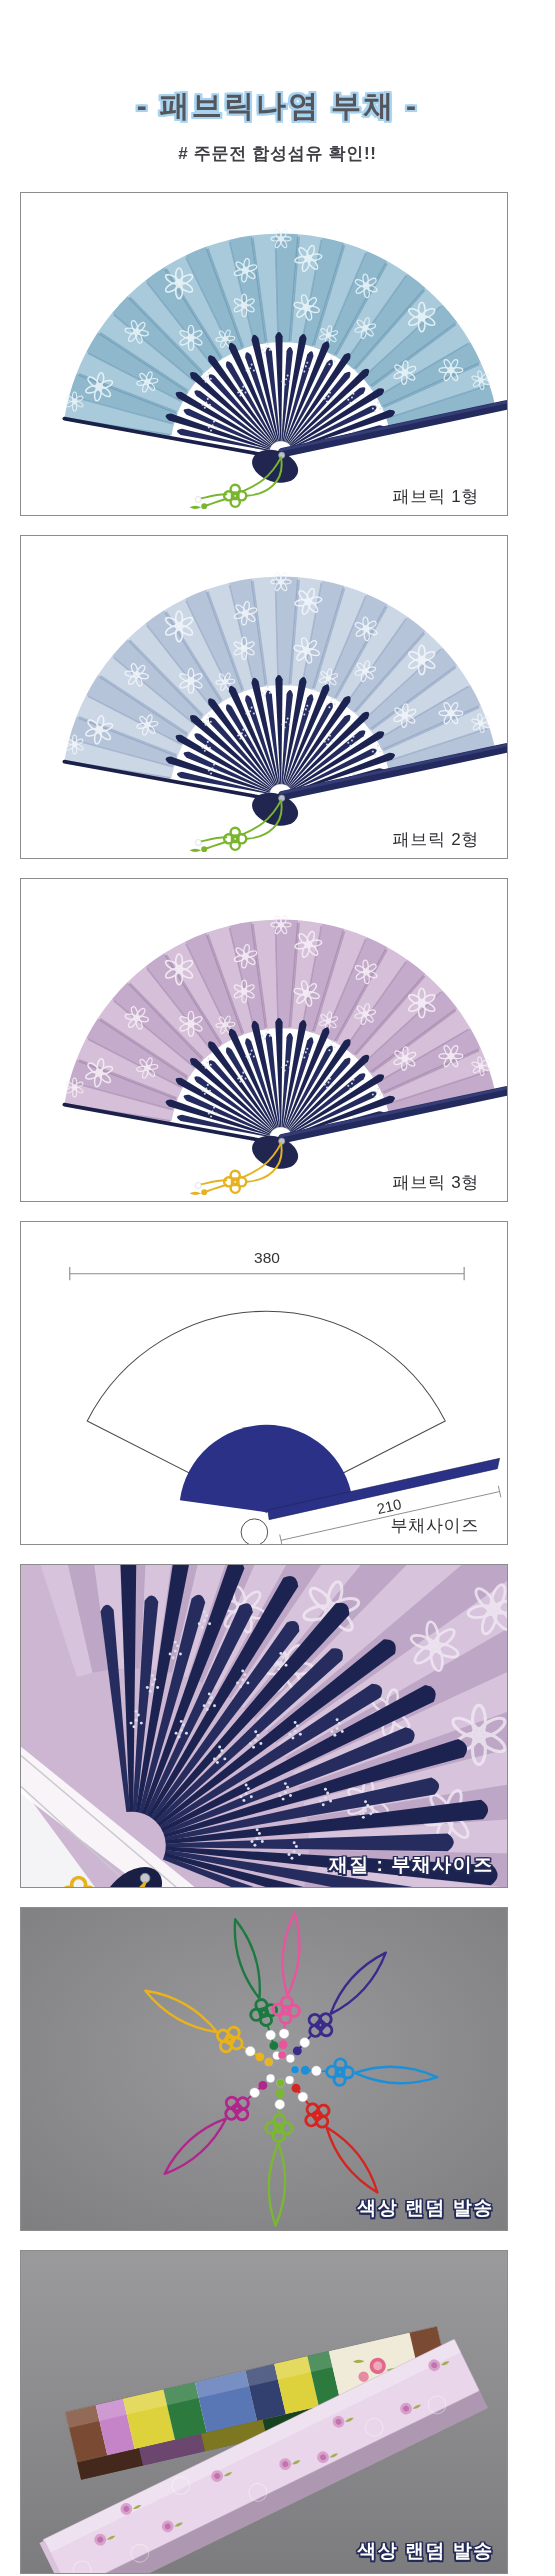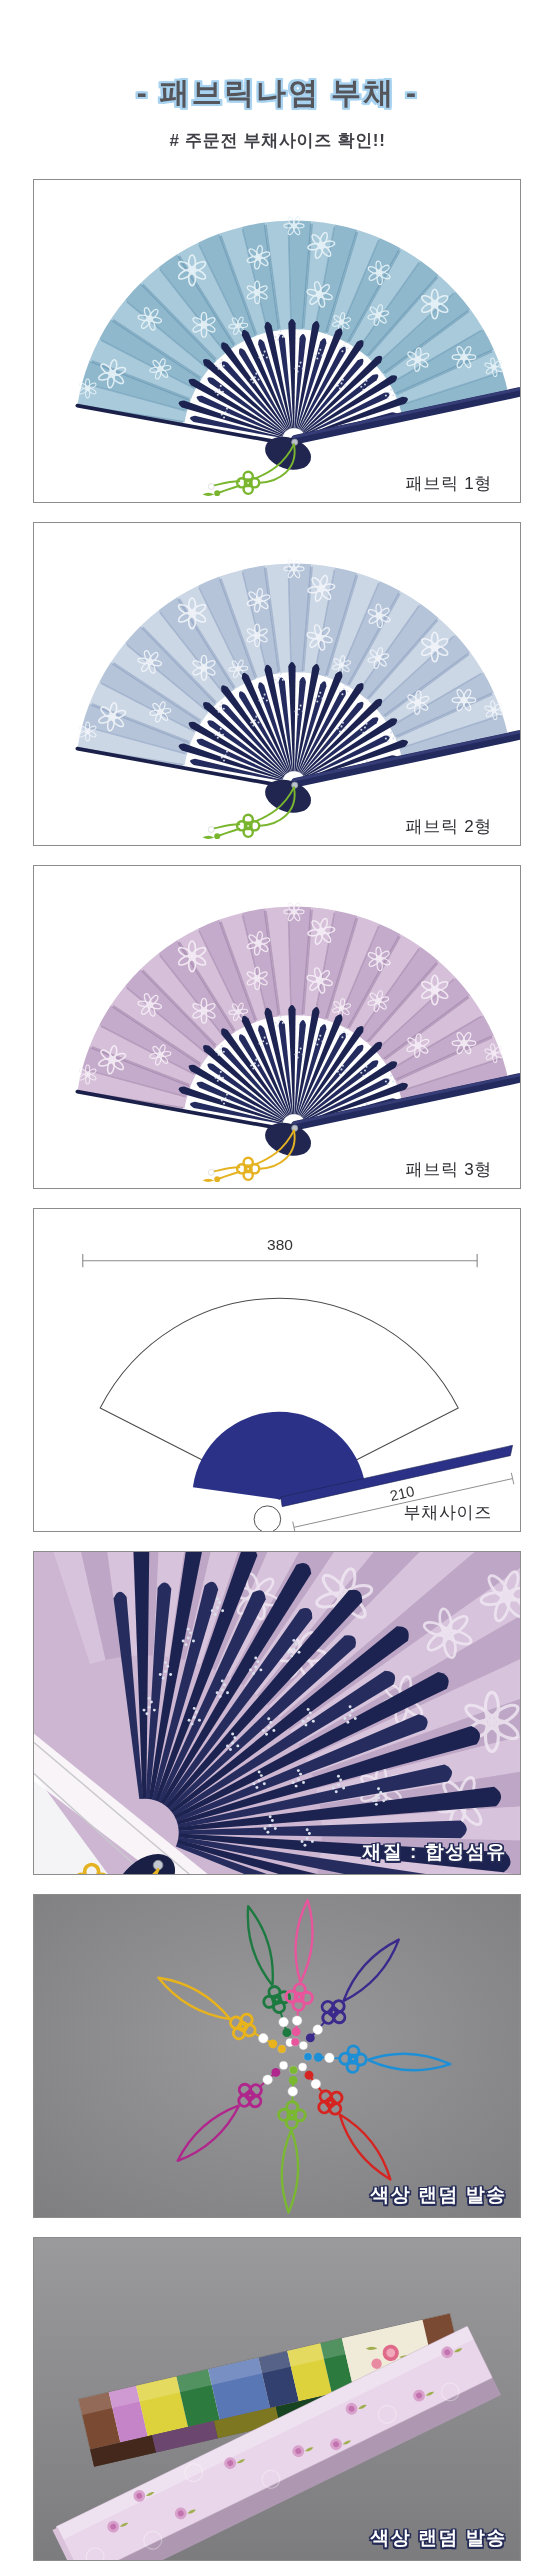--- a/index.html
+++ b/index.html
@@ -3,30 +3,30 @@
 <meta charset="utf-8">
 <style>
   html,body{margin:0;padding:0;}
   body{
     width:555px;height:2576px;background:#ffffff;
     font-family:"Liberation Sans","DejaVu Sans",sans-serif;
     overflow:hidden;position:relative;
   }
   .page-header{padding-top:73px;text-align:center;}
   .page-title{
-    margin:0;font-size:30px;font-weight:700;letter-spacing:2.2px;color:#55555c;
+    margin:13px;font-size:30px;font-weight:700;letter-spacing:2.2px;color:#55555c;
     text-shadow:
       -2.2px -2.2px 0 #a8d3f0, 2.2px -2.2px 0 #a8d3f0, -2.2px 2.2px 0 #a8d3f0, 2.2px 2.2px 0 #a8d3f0,
       -2.2px 0 0 #a8d3f0, 2.2px 0 0 #a8d3f0, 0 -2.2px 0 #a8d3f0, 0 2.2px 0 #a8d3f0,
       0 0 4.4px #c9e4f8;
   }
   .page-subtitle{
     margin:15px 0 0 0;font-size:17px;font-weight:600;color:#3f3f46;letter-spacing:0.7px;
   }
-  .panels{margin:27px 33px 0 33px;}
+  .panels{margin:27px 33px 0 20px;}
   .panel{
     position:relative;width:488px;height:324px;box-sizing:border-box;
     border:1.1px solid #8c8c8c;background:#ffffff;margin-bottom:19px;overflow:hidden;
   }
   .panel svg.art{display:block;width:100%;height:100%;}
   .box-caption{
     position:absolute;right:28px;bottom:7.4px;font-size:17px;color:#2e2e33;
     letter-spacing:0.7px;
   }
   .photo-caption{
@@ -57,21 +57,21 @@
       <circle r="5" cy="-7"></circle>
       <circle r="5" cy="7"></circle>
       <rect x="-3.5" y="-3.5" width="7" height="7"></rect>
     </g>
     <path id="leaf" d="M0 0 Q7,-7 15,-5 Q9,2 0,0 Z"></path>
   </defs>
 </svg>
 
 <header class="page-header">
   <h1 class="page-title">- 패브릭나염 부채 -</h1>
-  <p class="page-subtitle"># 주문전 부채사이즈 확인!!</p>
+  <p class="page-subtitle"># 주문전 합성섬유 확인!!</p>
 </header>
 
 <div class="panels">
 
   <div class="panel">
     <svg class="art" id="art0" viewBox="0 0 658 436">
         <g>
           <path d="M203.8,328.5 L58.7,305.5 A297 297 0 0 1 65.3,274.6 L207.2,312.9 A150 150 0 0 0 203.8,328.5" fill="#a9cadb"></path>
           <path d="M207.2,312.9 L65.3,274.6 A297 297 0 0 1 75.2,244.4 L212.2,297.7 A150 150 0 0 0 207.2,312.9" fill="#8fb8cd"></path>
           <path d="M212.2,297.7 L75.2,244.4 A297 297 0 0 1 88.2,215.6 L218.8,283.1 A150 150 0 0 0 212.2,297.7" fill="#a9cadb"></path>
@@ -828,21 +828,21 @@
         <circle cx="366.8522466313044" cy="397.06161591544236" r="2" fill="#d9dfeb"></circle>
         <circle cx="369.8522466313044" cy="376.06161591544236" r="2" fill="#d9dfeb"></circle>
         <ellipse cx="150" cy="448" rx="48" ry="30" fill="#191f45" transform="rotate(-42 150 448)"></ellipse>
         <circle cx="168" cy="424" r="6.5" fill="#c3c7d0" stroke="#7e838e" stroke-width="1.2"></circle>
         <g fill="none" stroke="#e5b322" stroke-width="3.5" stroke-linecap="round">
           <path d="M168 430 C150 452, 120 462, 96 450"></path>
           <path d="M168 430 C158 460, 130 470, 108 462"></path>
         </g>
         <use href="#knotshape" transform="translate(78 446) scale(1.9)" stroke="#e5b322"></use>
       </svg>
-    <span class="photo-caption">재질 : 합성섬유</span>
+    <span class="photo-caption">재질 : 부채사이즈</span>
   </div>
 
   <div class="panel">
     <svg class="art" id="art5" viewBox="0 0 658 436">
         <defs>
           <radialGradient id="tg6" cx="50%" cy="45%" r="75%">
             <stop offset="0%" stop-color="#9a9a9d"></stop>
             <stop offset="100%" stop-color="#7e7e81"></stop>
           </radialGradient>
         </defs>

